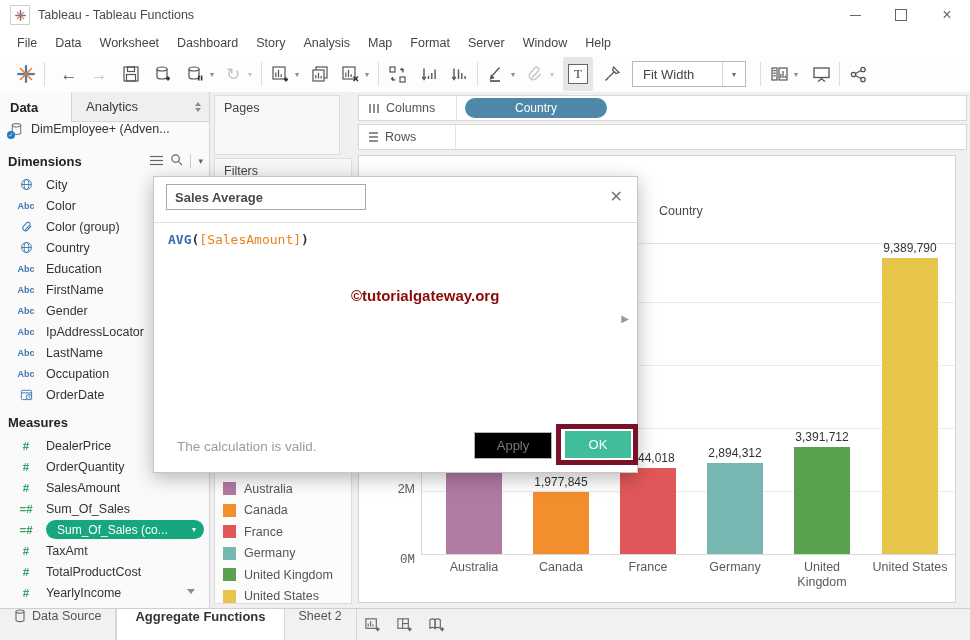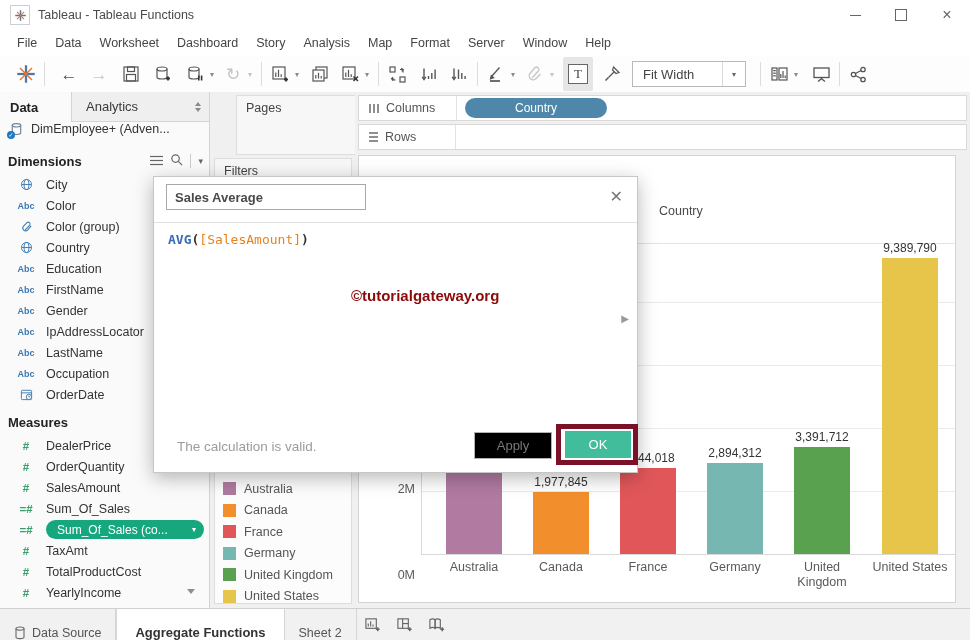--- a/index.html
+++ b/index.html
@@ -56,21 +56,21 @@
   .ic-abc{color:#3c79b0;font-size:9px;font-weight:bold;}
   .ic-hash{color:#35a06a;font-size:11.5px;font-weight:bold;}
   .measure-pill{display:flex;align-items:center;background:#17a77f;border-radius:10px;height:19px;width:158px;padding:0 8px 0 11px;box-sizing:border-box;}
   .measure-pill .pl{color:#fff;font-size:12px;white-space:nowrap;overflow:hidden;flex:1;}
   .measure-pill .pc{color:#fff;font-size:8px;margin-left:4px;}
   #sb-scroll{position:absolute;right:14px;bottom:14px;width:0;height:0;border-left:4.5px solid transparent;border-right:4.5px solid transparent;border-top:5px solid #8d8d8d;}
   
   #cards-col{position:absolute;left:210px;top:92px;width:145px;height:516px;background:#f0f0f0;}
   .card{position:absolute;background:#f7f7f7;border:1px solid #ddd;box-sizing:border-box;}
   .card-label{padding:5px 0 0 9px;font-size:12.5px;color:#444;}
-  #card-pages{left:4px;top:3px;width:126px;height:60px;margin-left:22px;}
+  #card-pages{left:4px;top:3px;width:126px;height:60px;}
   #card-filters{left:4px;top:66px;width:138px;height:68px;}
   #card-legend{left:4px;top:378px;width:138px;height:134px;background:#fcfcfc;}
   .legend-row{height:21.5px;display:flex;align-items:center;padding-left:8px;gap:8px;}
   .legend-swatch{width:13px;height:13px;}
   .legend-label{font-size:12.5px;color:#555;white-space:nowrap;}
   #legend-list{padding-top:7px;}
   
   #shelf-region{position:absolute;left:355px;top:92px;width:615px;height:63px;background:#f0f0f0;}
   .shelf-row{position:absolute;left:3px;width:609px;height:26px;background:#fff;border:1px solid #d9d9d9;box-sizing:border-box;display:flex;align-items:center;}
   #shelf-columns{top:3px;}
@@ -106,21 +106,21 @@
   .f-par{color:#333;font-weight:bold;}
   .f-field{color:#e8821e;}
   #watermark{position:absolute;left:197px;top:110px;font-size:15px;font-weight:bold;color:#8b0a0a;}
   #dlg-expand{position:absolute;right:8px;top:136px;font-size:10px;color:#999;}
   #dlg-status{position:absolute;left:16px;top:262px;font-size:13.5px;color:#9c9c9c;font-weight:500;margin-left:7px;}
   #btn-apply{position:absolute;left:320px;top:255px;width:78px;height:27px;border:1px solid #b3b3b3;background:#000000;color:#787878;font-size:13px;display:flex;align-items:center;justify-content:center;box-sizing:border-box;}
   #ok-annotation{position:absolute;left:556px;top:424px;width:82px;height:41px;border:5px solid #7a1129;box-sizing:border-box;z-index:45;pointer-events:none;}
   #btn-ok{position:absolute;left:565px;top:431px;width:66px;height:27px;background:#41bd9c;color:#fff;font-size:13px;display:flex;align-items:center;justify-content:center;z-index:46;}
   
   #statusbar{position:absolute;left:0;top:608px;width:970px;height:32px;background:#f1f1f1;border-top:1px solid #cfcfcf;box-sizing:border-box;display:flex;align-items:stretch;}
-  .sheet-tab{display:flex;align-items:flex-end;padding:0 14px;font-size:12.5px;color:#555;border-right:1px solid #d6d6d6;gap:6px;}
+  .sheet-tab{display:flex;align-items:flex-start;padding:0 14px;font-size:12.5px;color:#555;border-right:1px solid #d6d6d6;gap:6px;}
   #tab-active{background:#fff;font-size:13px;color:#333;font-weight:600;border-left:1px solid #d6d6d6;padding:0 18px;}
   .newtab-btn{display:flex;align-items:center;justify-content:center;width:32px;}
 </style>
 </head>
 <body>
 
 <div id="titlebar">
   <div id="app-logo-box">
     <svg width="13" height="13" viewBox="0 0 16 16">
       <line x1="8" y1="1.5" x2="8" y2="14.5" stroke="#4e79a7" stroke-width="1.8"></line>
@@ -580,21 +580,21 @@
 <div id="worksheet">
   <div id="chart-pane">
     <div id="col-header">Country</div>
     <div id="hdr-line"></div>
     <div id="y-axis-line"></div>
     <div id="x-axis-line"></div>
   <div class="gridline" style="top: 335px;"></div>
       <div class="gridline" style="top: 272px;"></div>
       <div class="gridline" style="top: 209px;"></div>
       <div class="gridline" style="top: 146px;"></div>
-      <div class="ytick" style="top: 412px;">0M</div>
+      <div class="ytick" style="top: 397px; font-family: Liberation Mono, monospace;">0M</div>
       <div class="ytick" style="top: 326px;">2M</div>
       <div class="bar" style="left: 87px; top: 309.8px; height: 88.2px; background: rgb(176, 122, 161);"></div>
       <div class="xtick" style="left: 70px;">Australia</div>
       <div class="bar" style="left: 174px; top: 335.698px; height: 62.3021px; background: rgb(242, 142, 43);"></div>
       <div class="bar-label" style="left: 152px; top: 318.698px;">1,977,845</div>
       <div class="xtick" style="left: 157px;">Canada</div>
       <div class="bar" style="left: 261px; top: 311.563px; height: 86.4366px; background: rgb(225, 87, 89);"></div>
       <div class="bar-label" style="left: 239px; top: 294.563px;">2,744,018</div>
       <div class="xtick" style="left: 244px;">France</div>
       <div class="bar" style="left: 348px; top: 306.829px; height: 91.1708px; background: rgb(118, 183, 178);"></div>

